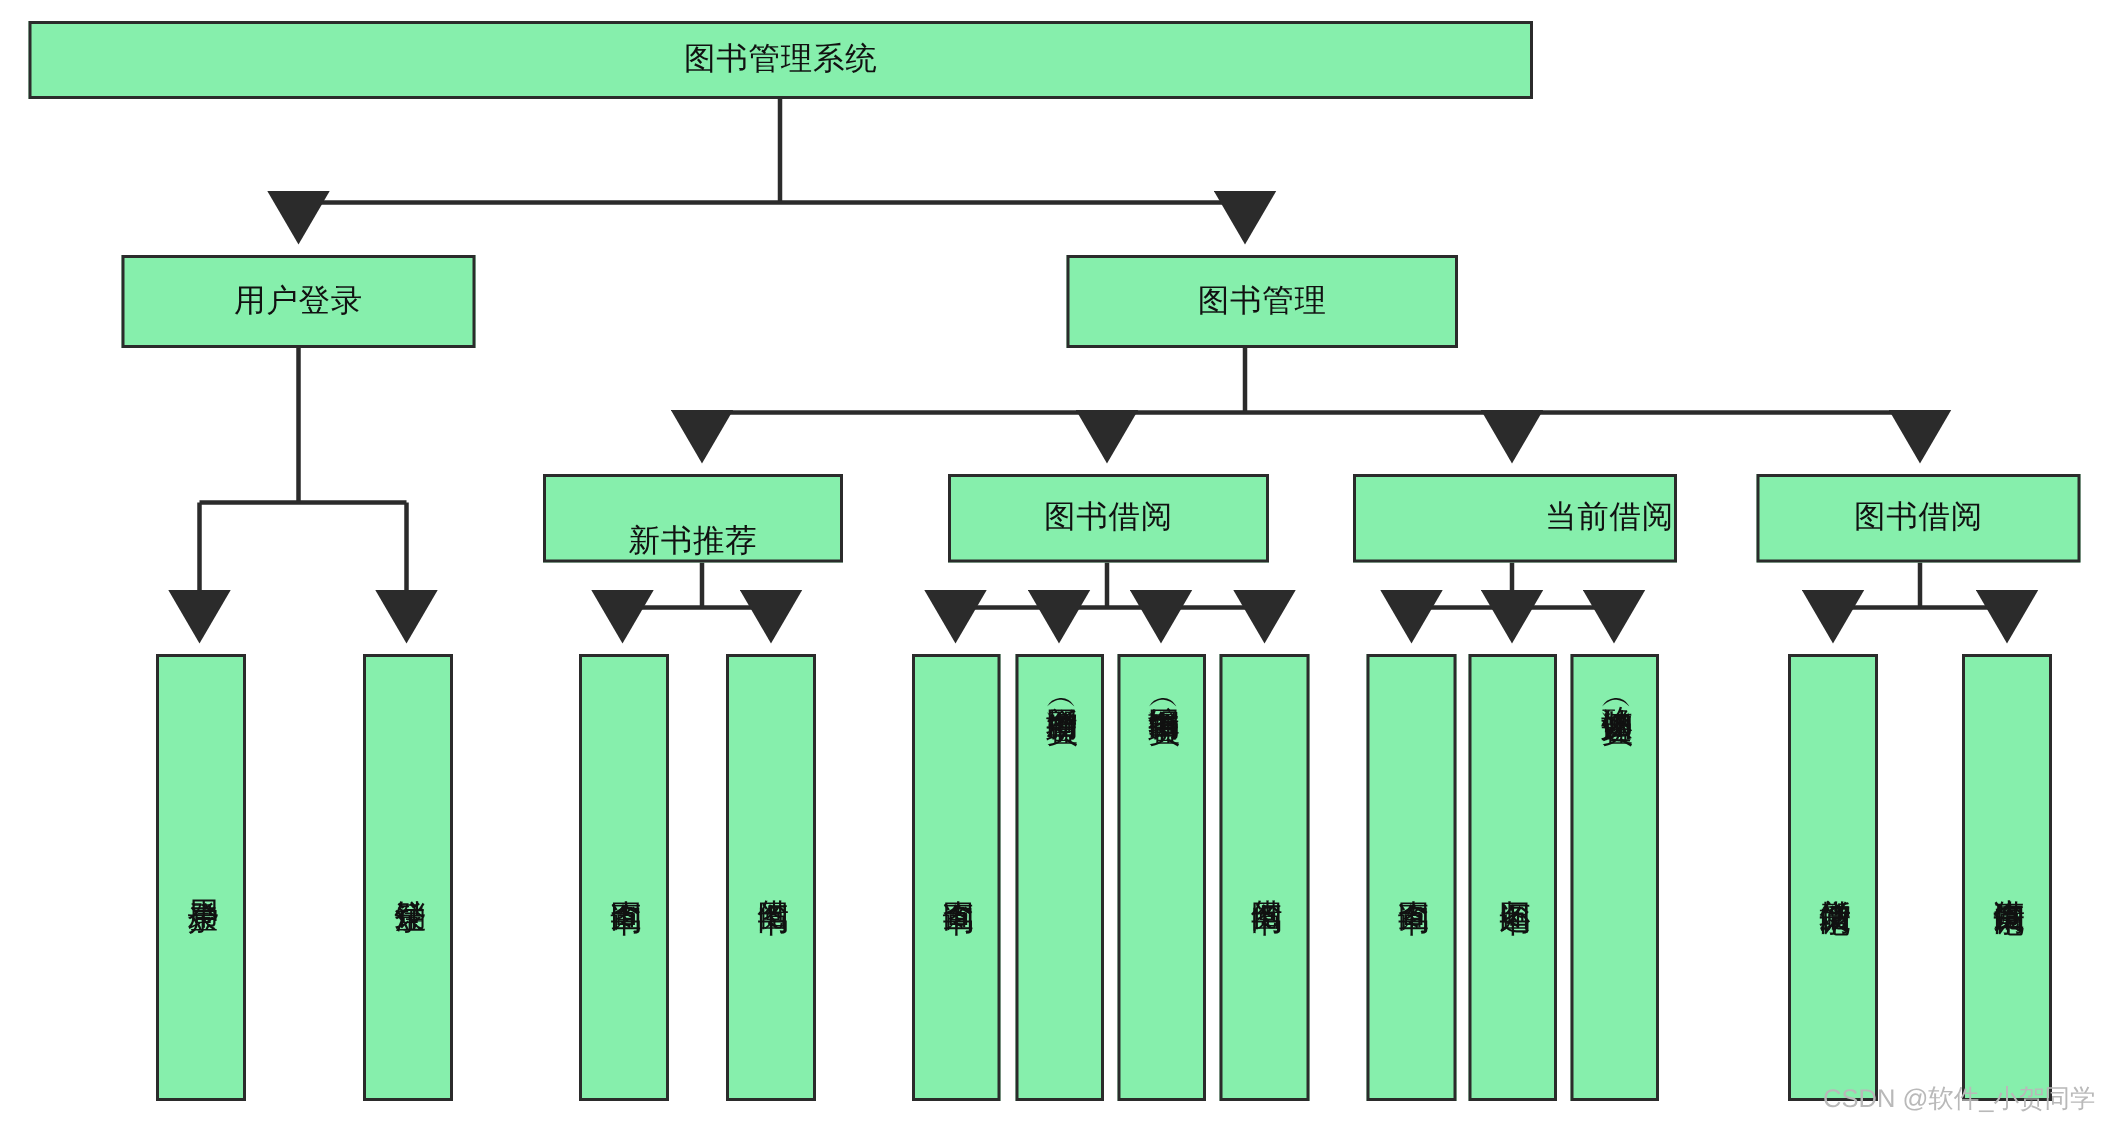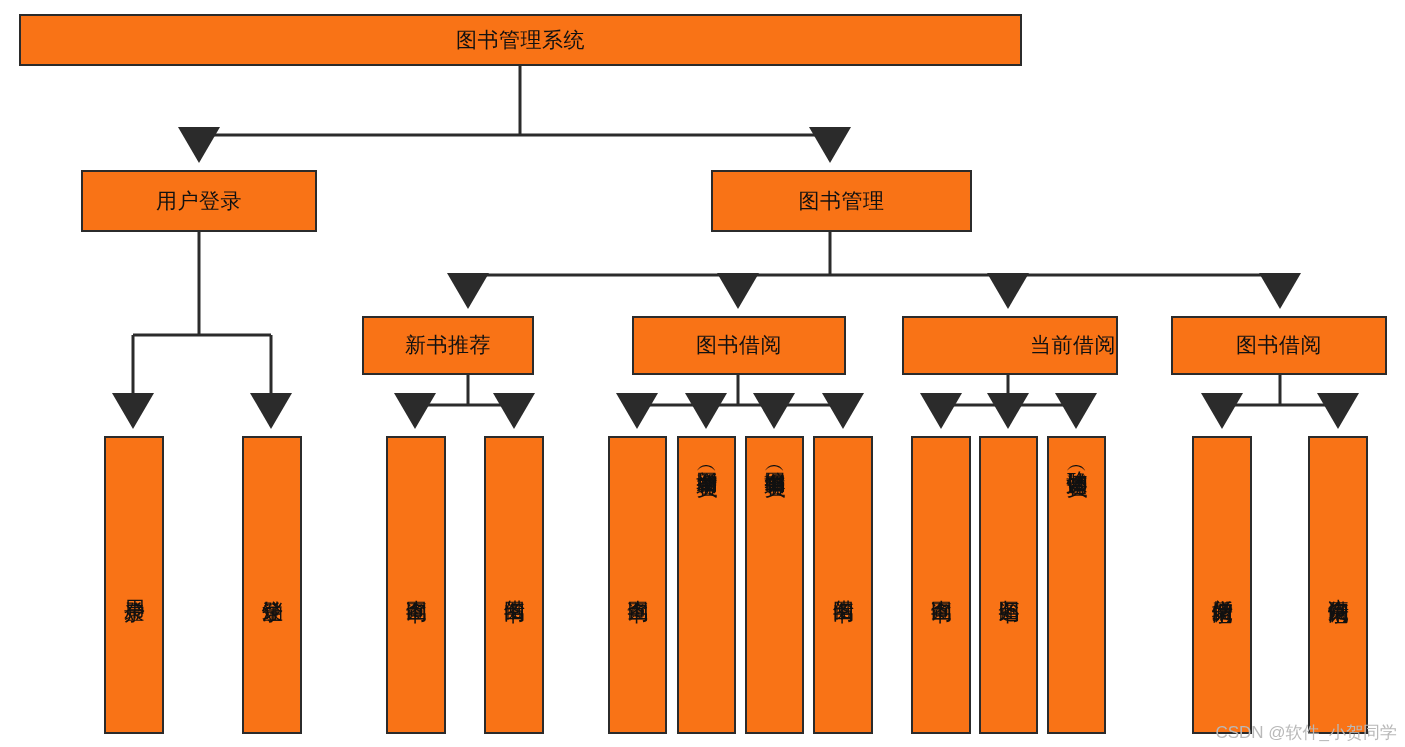--- a/index.html
+++ b/index.html
@@ -4,21 +4,21 @@
 <style>
   html,body{margin:0;padding:0;background:#ffffff;}
   body{
     width:1405px;height:747px;position:relative;overflow:hidden;
     font-family:"Liberation Sans","DejaVu Sans",sans-serif;
     color:#000;
   }
   #canvas{position:absolute;left:0;top:0;width:1405px;height:747px;}
   .node{
     position:absolute;box-sizing:border-box;
-    border:2px solid #2b2b2b;background:#f97316;
+    border:2px solid #2b2b2b;background:#86efac;
     display:flex;align-items:center;justify-content:center;
   }
   .node .lbl{
     font-size:21px;line-height:1.15;color:#111;white-space:nowrap;
     letter-spacing:.5px;
   }
   
   .node.vert{
     align-items:flex-start;justify-content:center;padding-top:16px;
   }
@@ -91,21 +91,21 @@
 </div>
 
 <div class="node" style="left:81px;top:170px;width:236px;height:62px;">
   <span class="lbl">用户登录</span>
 </div>
 
 <div class="node" style="left:711px;top:170px;width:261px;height:62px;">
   <span class="lbl">图书管理</span>
 </div>
 
-<div class="node" style="left:362px;top:316px;width:172px;height:59px;">
+<div class="node" style="left:362px;top:316px;width:200px;height:59px;align-items:flex-end;">
   <span class="lbl">新书推荐</span>
 </div>
 
 <div class="node" style="left:632px;top:316px;width:214px;height:59px;text-align:center;">
   <span class="lbl">图书借阅</span>
 </div>
 
 <div class="node" style="left:902px;top:316px;width:216px;height:59px;justify-content:flex-end;">
   <span class="lbl">当前借阅</span>
 </div>

